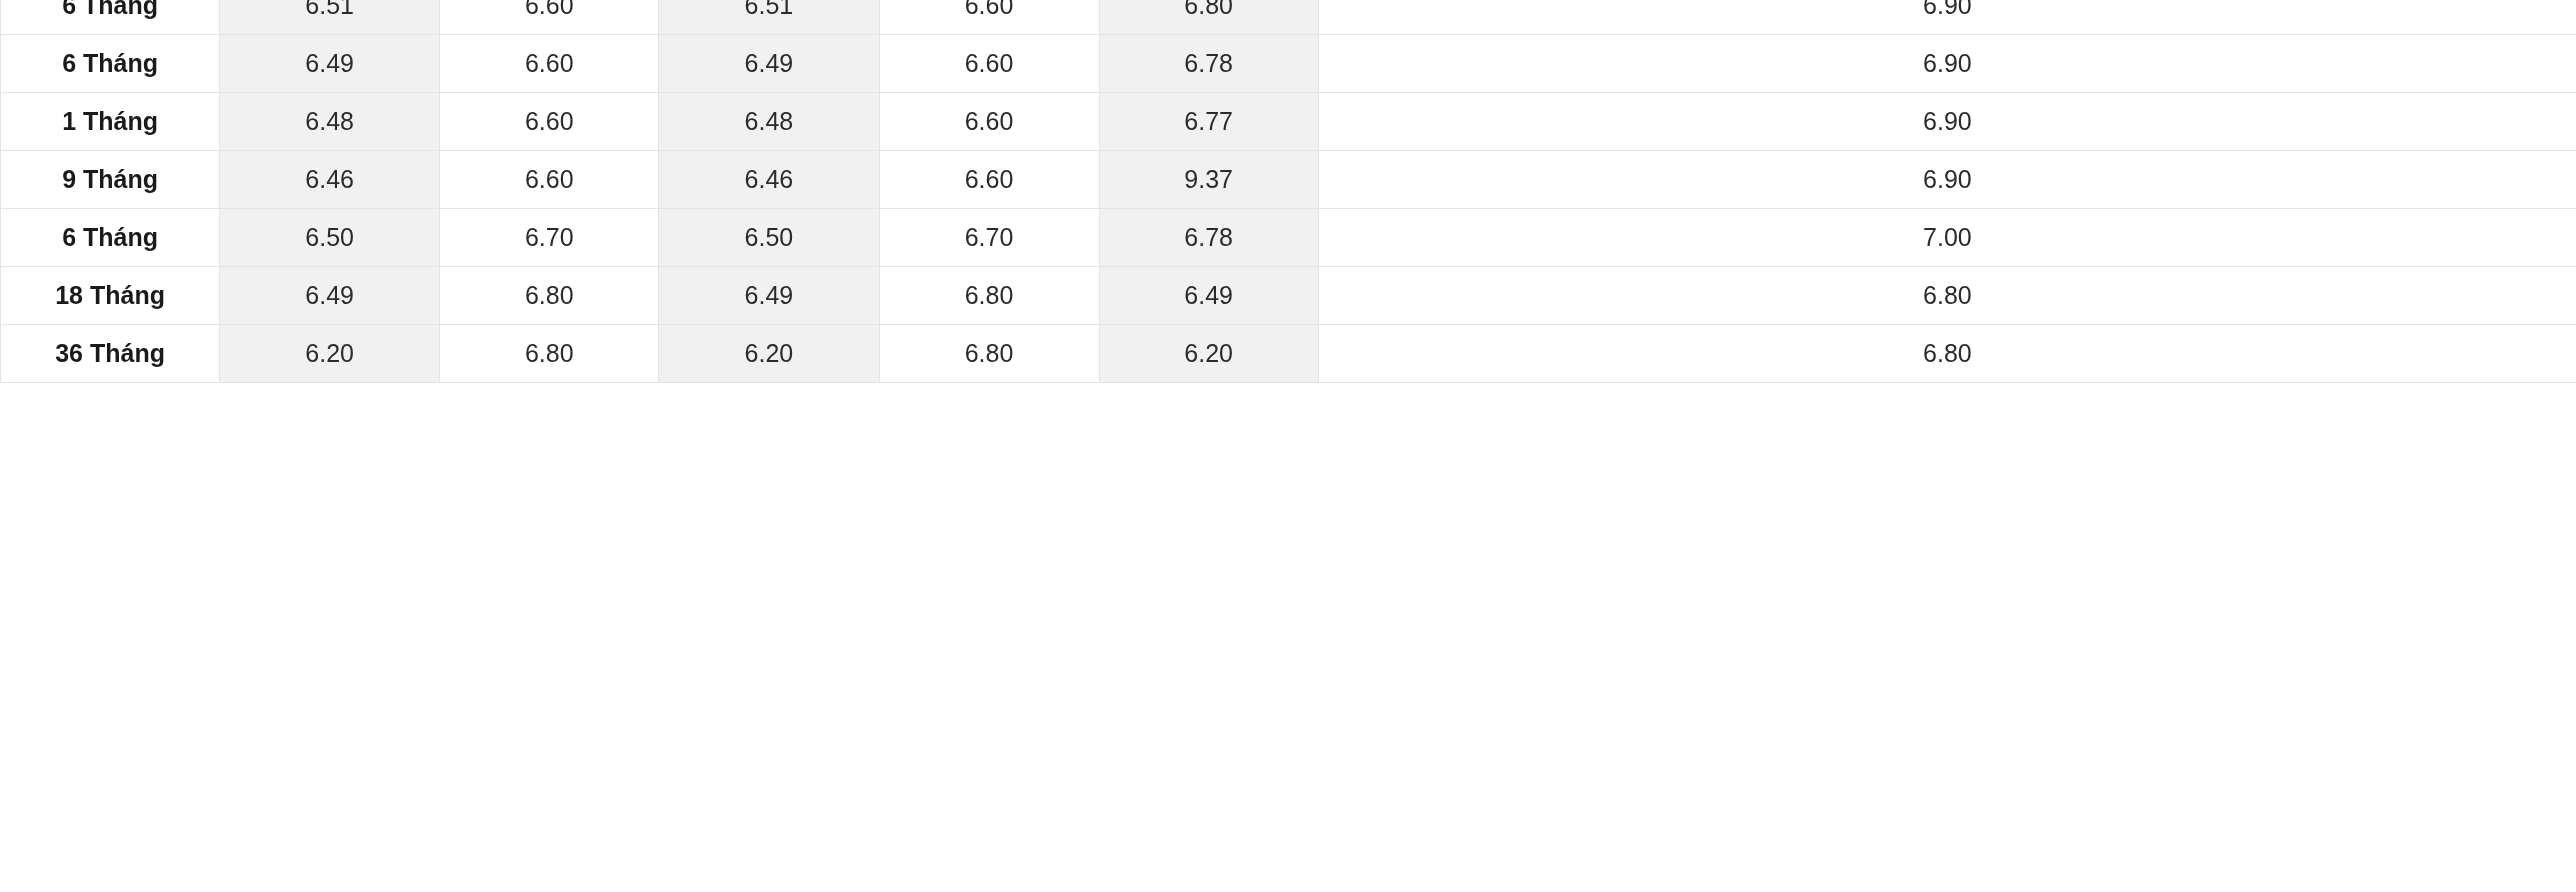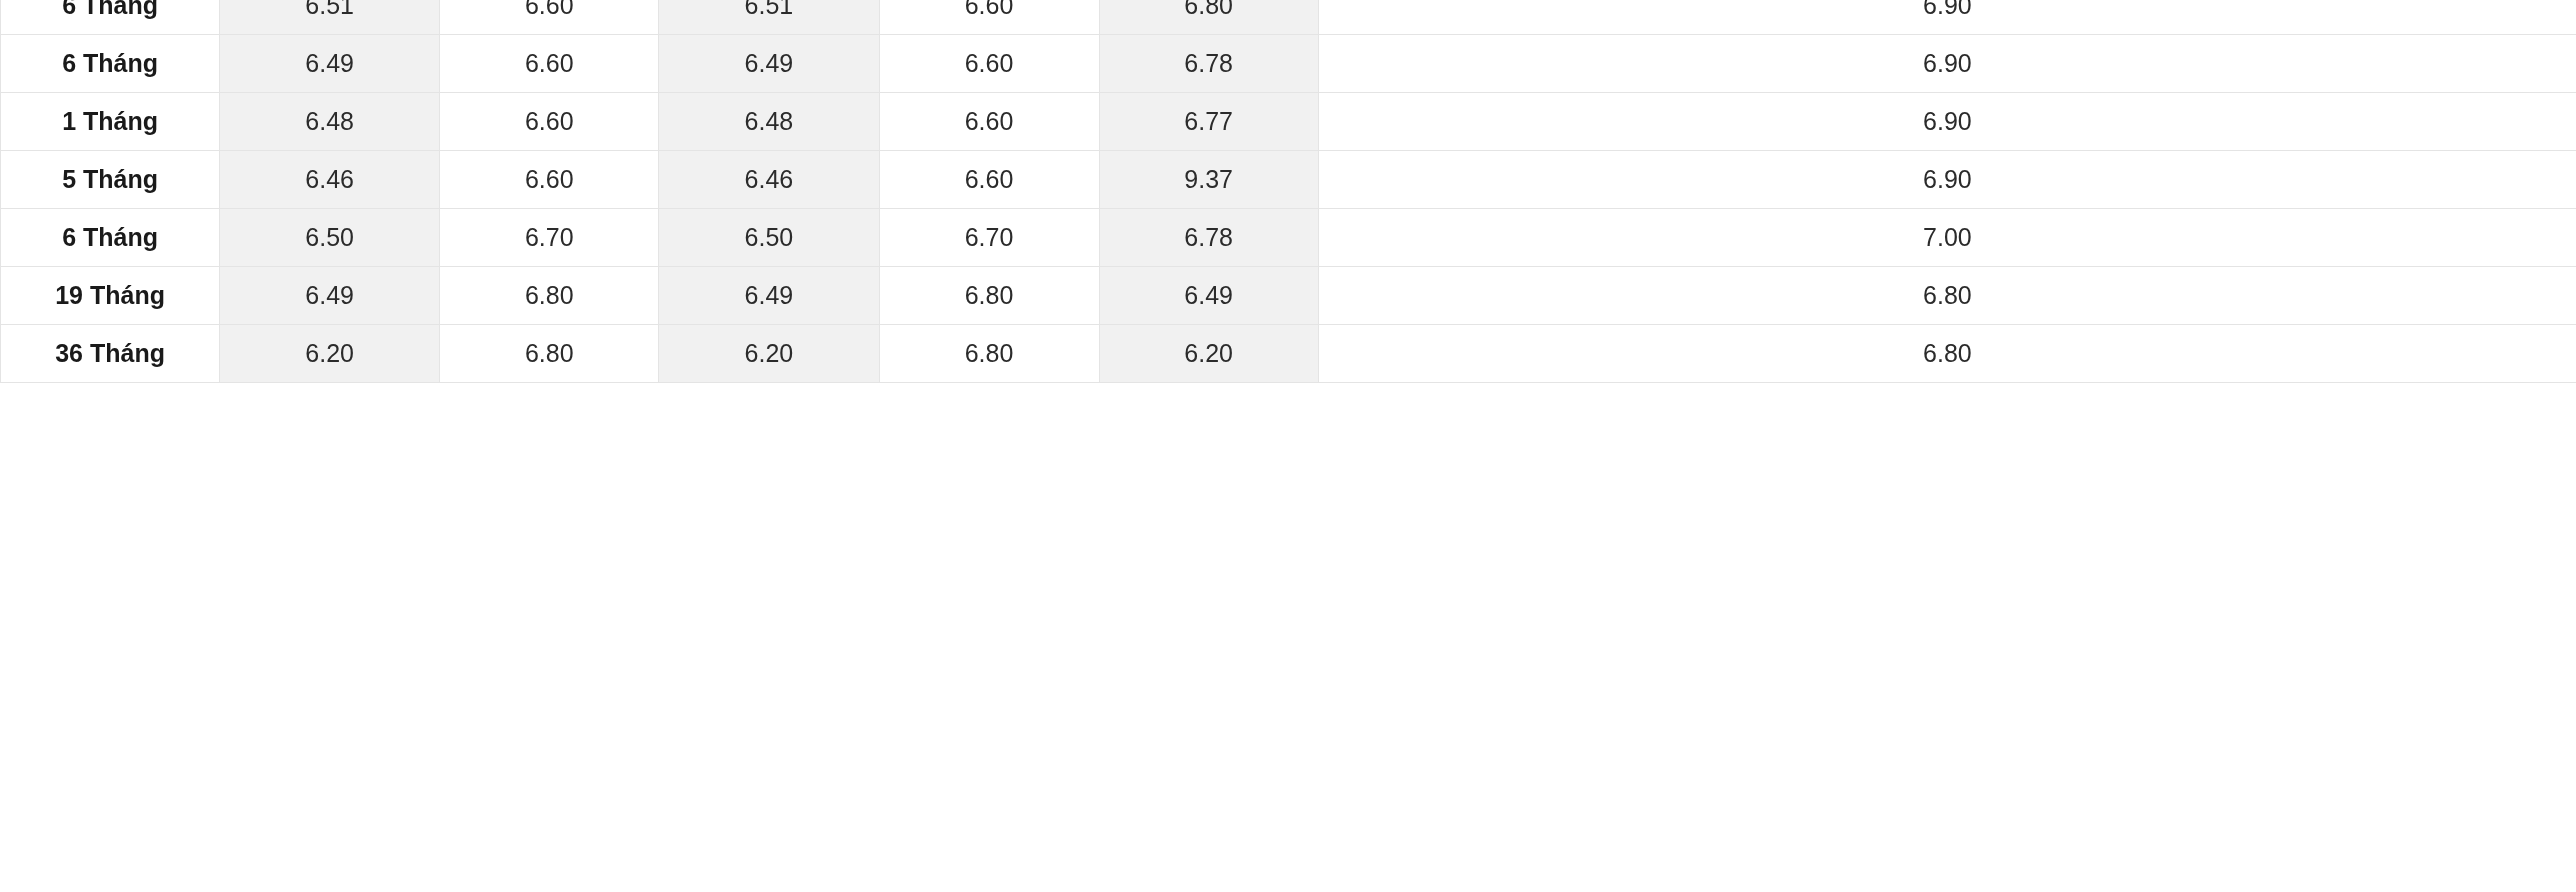--- a/index.html
+++ b/index.html
@@ -120,39 +120,39 @@
           <tr>
             <td class="term-cell">1 Tháng</td>
             <td class="shaded">6.48</td>
             <td class="plain">6.60</td>
             <td class="shaded">6.48</td>
             <td class="plain">6.60</td>
             <td class="shaded">6.77</td>
             <td class="plain last-col">6.90</td>
           </tr>
           <tr>
-            <td class="term-cell">5 Tháng</td>
+            <td class="term-cell">9 Tháng</td>
             <td class="shaded">6.46</td>
             <td class="plain">6.60</td>
             <td class="shaded">6.46</td>
             <td class="plain">6.60</td>
             <td class="shaded">9.37</td>
             <td class="plain last-col">6.90</td>
           </tr>
           <tr>
             <td class="term-cell">6 Tháng</td>
             <td class="shaded">6.50</td>
             <td class="plain">6.70</td>
             <td class="shaded">6.50</td>
             <td class="plain">6.70</td>
             <td class="shaded">6.78</td>
             <td class="plain last-col">7.00</td>
           </tr>
           <tr>
-            <td class="term-cell">19 Tháng</td>
+            <td class="term-cell">18 Tháng</td>
             <td class="shaded">6.49</td>
             <td class="plain">6.80</td>
             <td class="shaded">6.49</td>
             <td class="plain">6.80</td>
             <td class="shaded">6.49</td>
             <td class="plain last-col">6.80</td>
           </tr>
           <tr>
             <td class="term-cell">36 Tháng</td>
             <td class="shaded">6.20</td>

